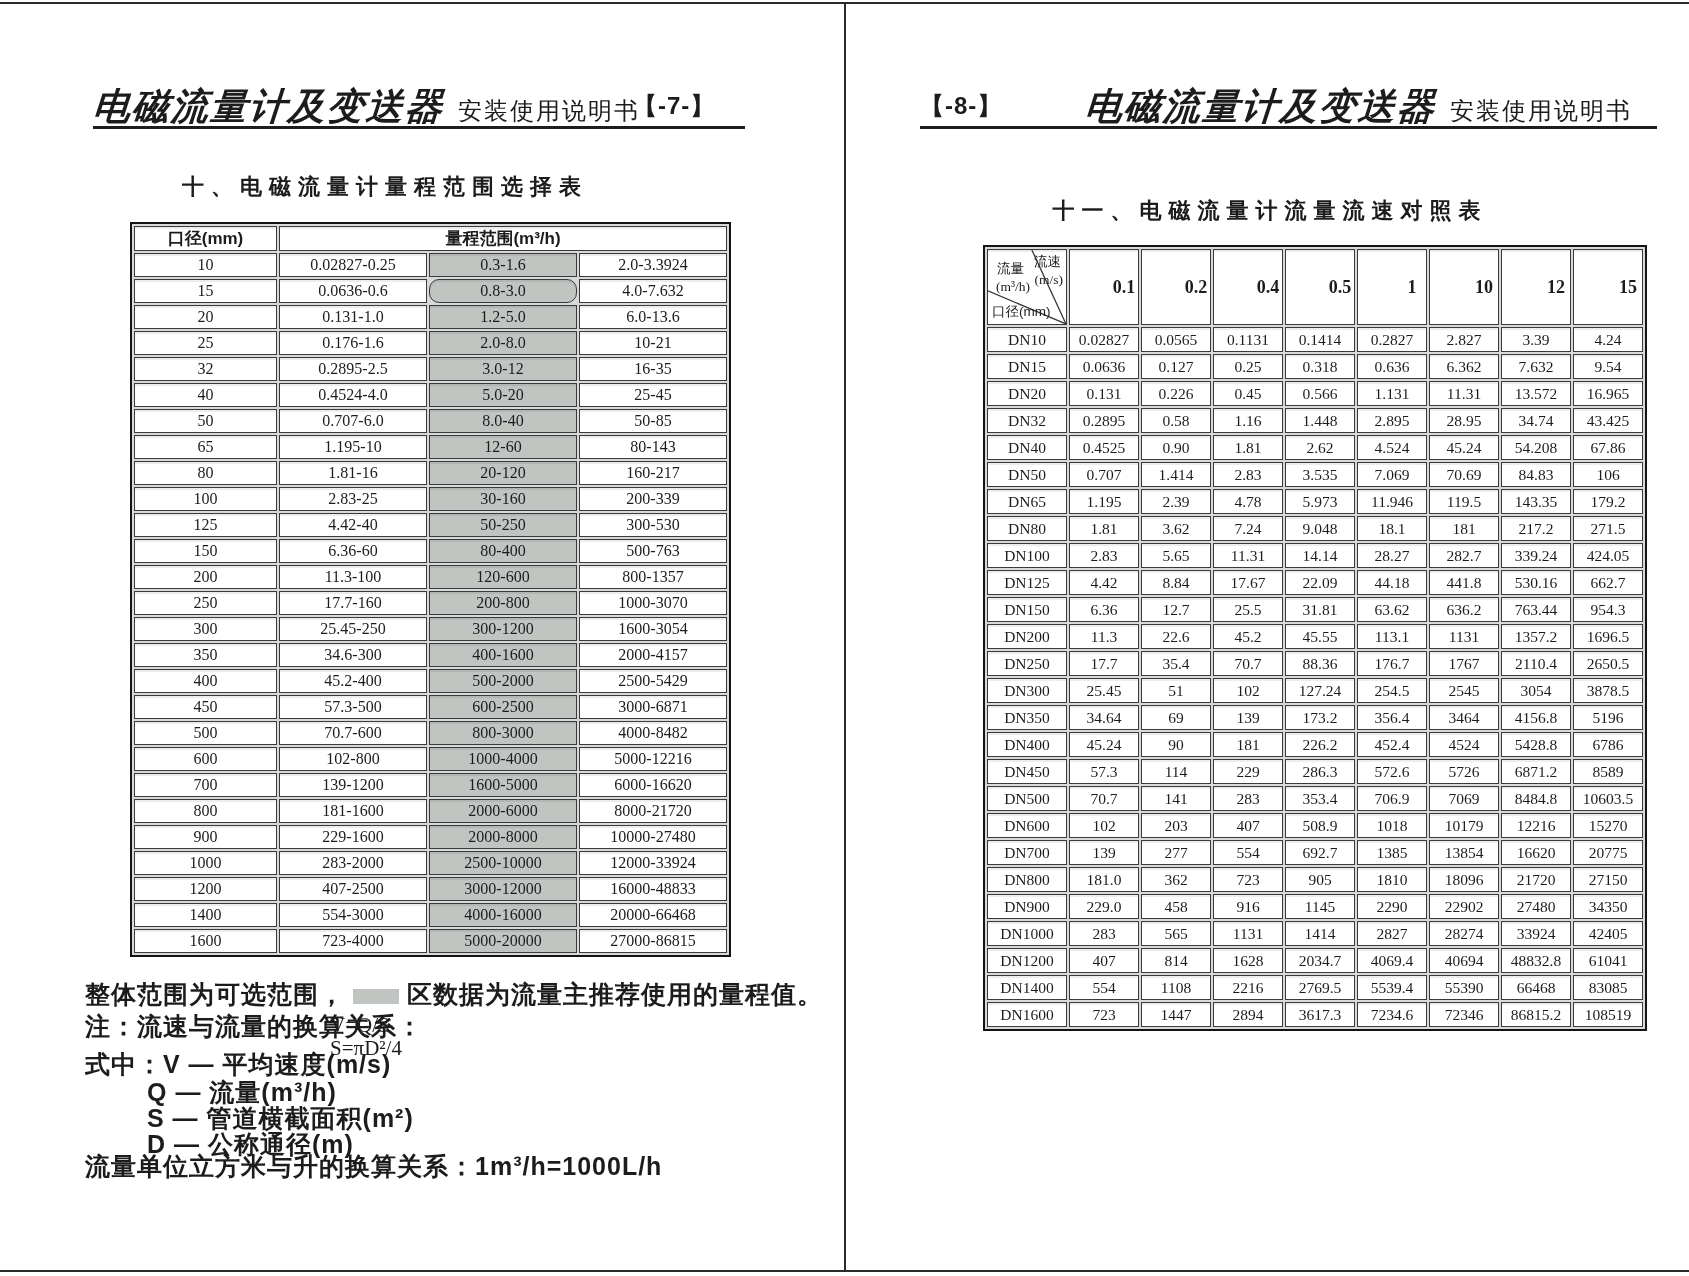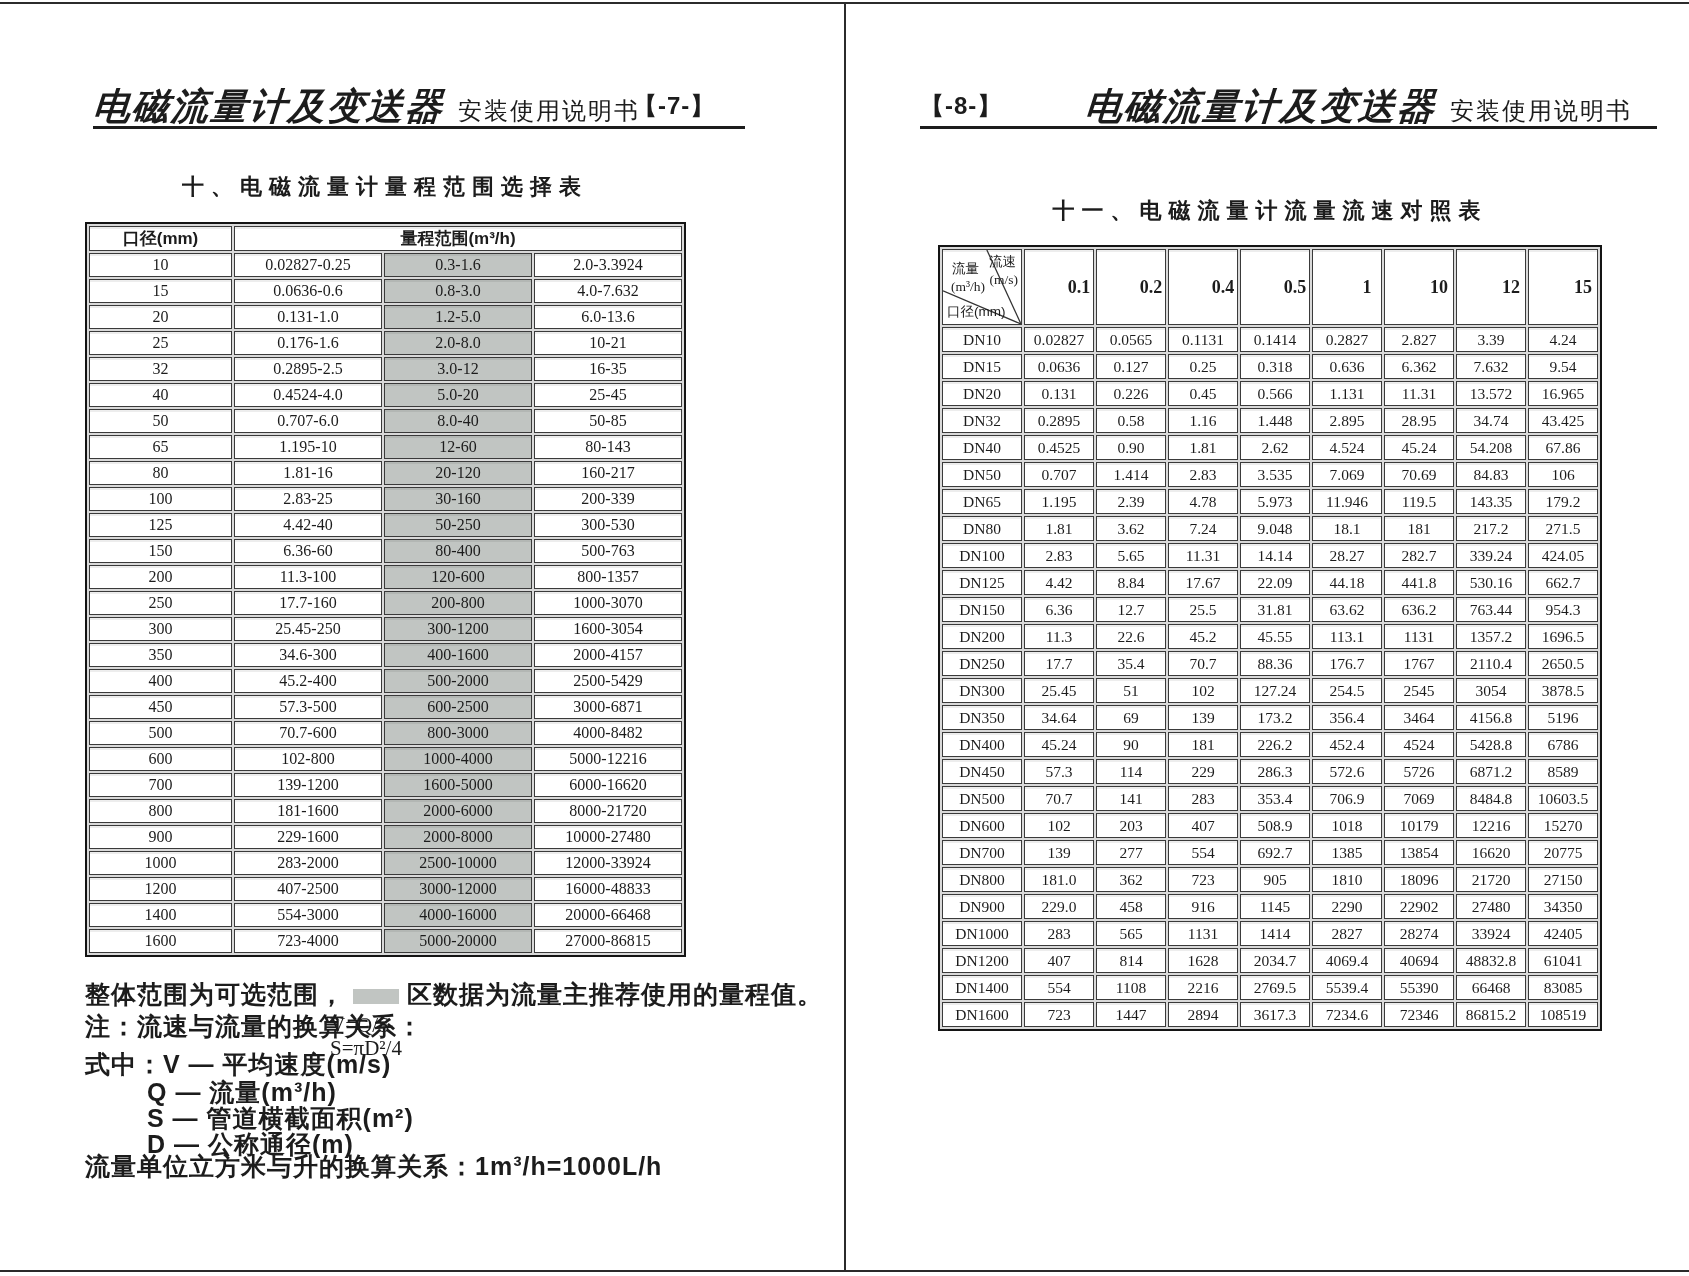--- a/index.html
+++ b/index.html
@@ -14,21 +14,21 @@
   
   .brand{font-family:"Liberation Sans","DejaVu Sans",sans-serif;font-weight:bold;font-style:italic;
          font-size:37px;letter-spacing:2px;transform:skewX(-4deg);display:inline-block;}
   .subtitle{font-size:24px;font-weight:500;margin-left:14px;letter-spacing:2px;}
   .pageno{font-size:24px;font-weight:bold;letter-spacing:1px;}
   .hrule{position:absolute;height:3px;background:#1d1d1d;}
 
   .section-title{position:absolute;text-align:center;font-size:22px;font-weight:bold;letter-spacing:7px;}
 
   
-  .tbl-wrap{position:absolute;border:2px solid #141414;background:#0f172a;}
+  .tbl-wrap{position:absolute;border:2px solid #141414;background:#0f172a;margin-left:45px;}
   table.doc{border-collapse:separate;border-spacing:2px;table-layout:fixed;background:#d9d9d9;}
   table.doc th,table.doc td{
     box-sizing:border-box;border:1px solid #3a3a3a;background:#ffffff;text-align:center;
     vertical-align:middle;font-family:"Liberation Serif","DejaVu Serif",serif;
     font-size:16px;padding:0;overflow:hidden;white-space:nowrap;
     box-shadow:inset 0 2px 0 rgba(0,0,0,0.07);
   }
   table.doc .cjk{font-family:"Liberation Sans","DejaVu Sans",sans-serif;font-size:17px;}
   #range-table td{height:24px;}
   #range-table th{height:24px;}
@@ -87,21 +87,21 @@
       <tbody id="range-tbody">
           <tr>
             <td>10</td>
             <td>0.02827-0.25</td>
             <td class="gray" style="background: rgb(193, 197, 194);">0.3-1.6</td>
             <td>2.0-3.3924</td>
           </tr>
           <tr>
             <td>15</td>
             <td>0.0636-0.6</td>
-            <td class="gray" style="background: rgb(193, 197, 194);">0.8-3.0</td>
+            <td class="gray" style="background: rgb(193, 197, 194); border-radius: 10px;">0.8-3.0</td>
             <td>4.0-7.632</td>
           </tr>
           <tr>
             <td>20</td>
             <td>0.131-1.0</td>
             <td class="gray" style="background: rgb(193, 197, 194);">1.2-5.0</td>
             <td>6.0-13.6</td>
           </tr>
           <tr>
             <td>25</td>

